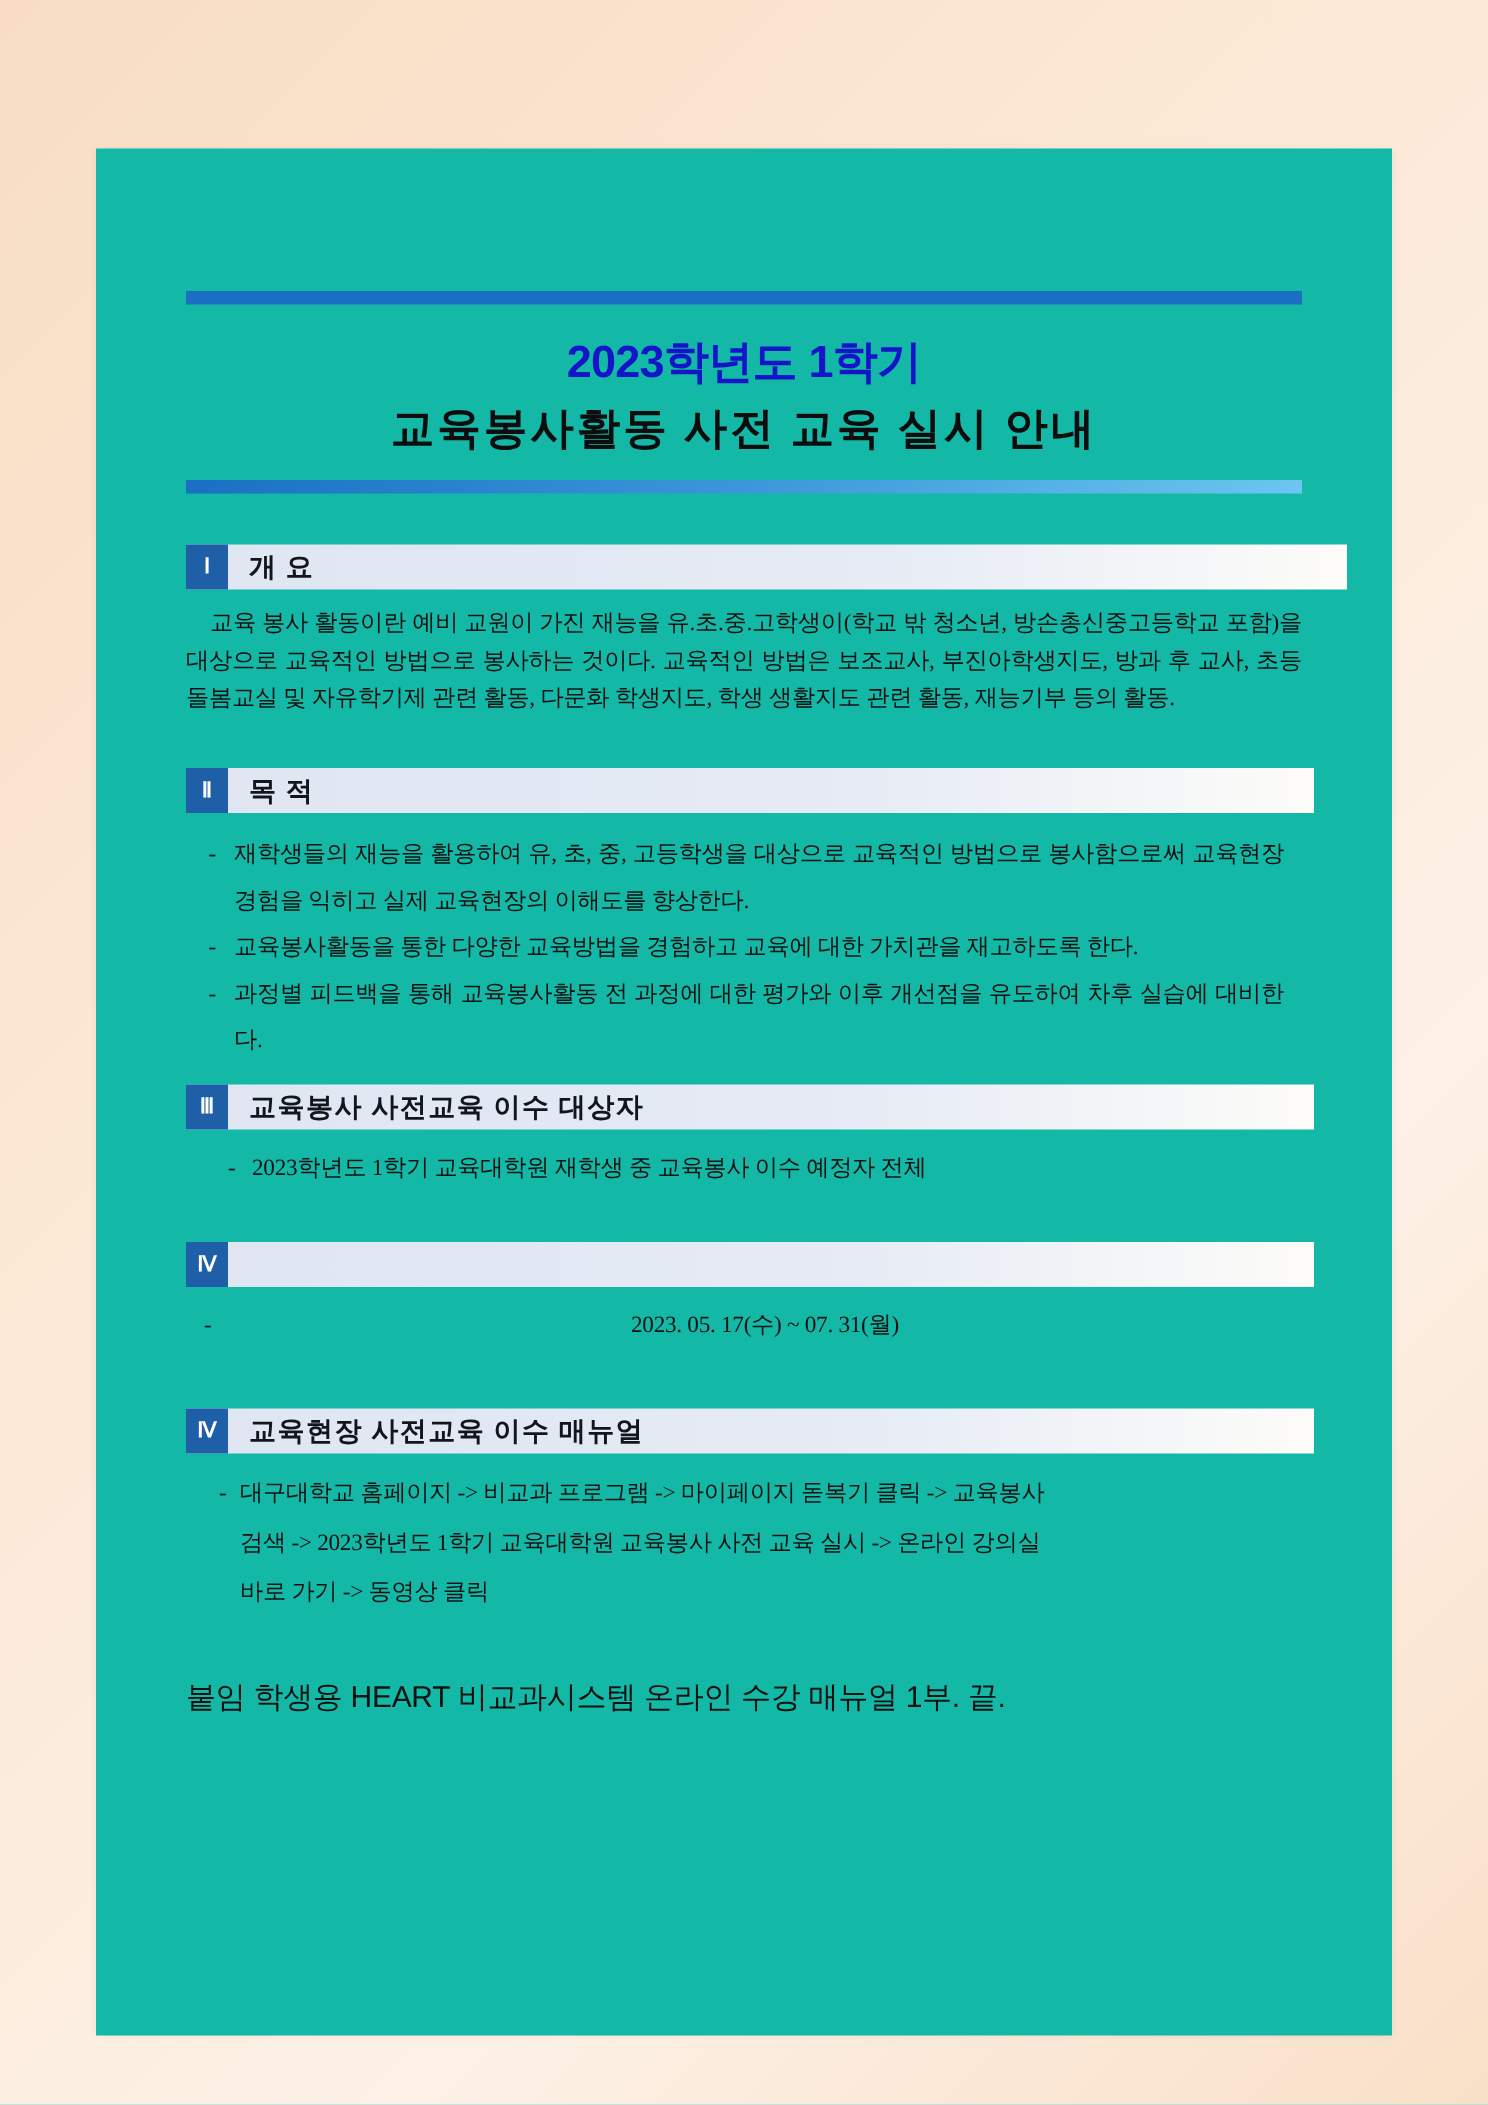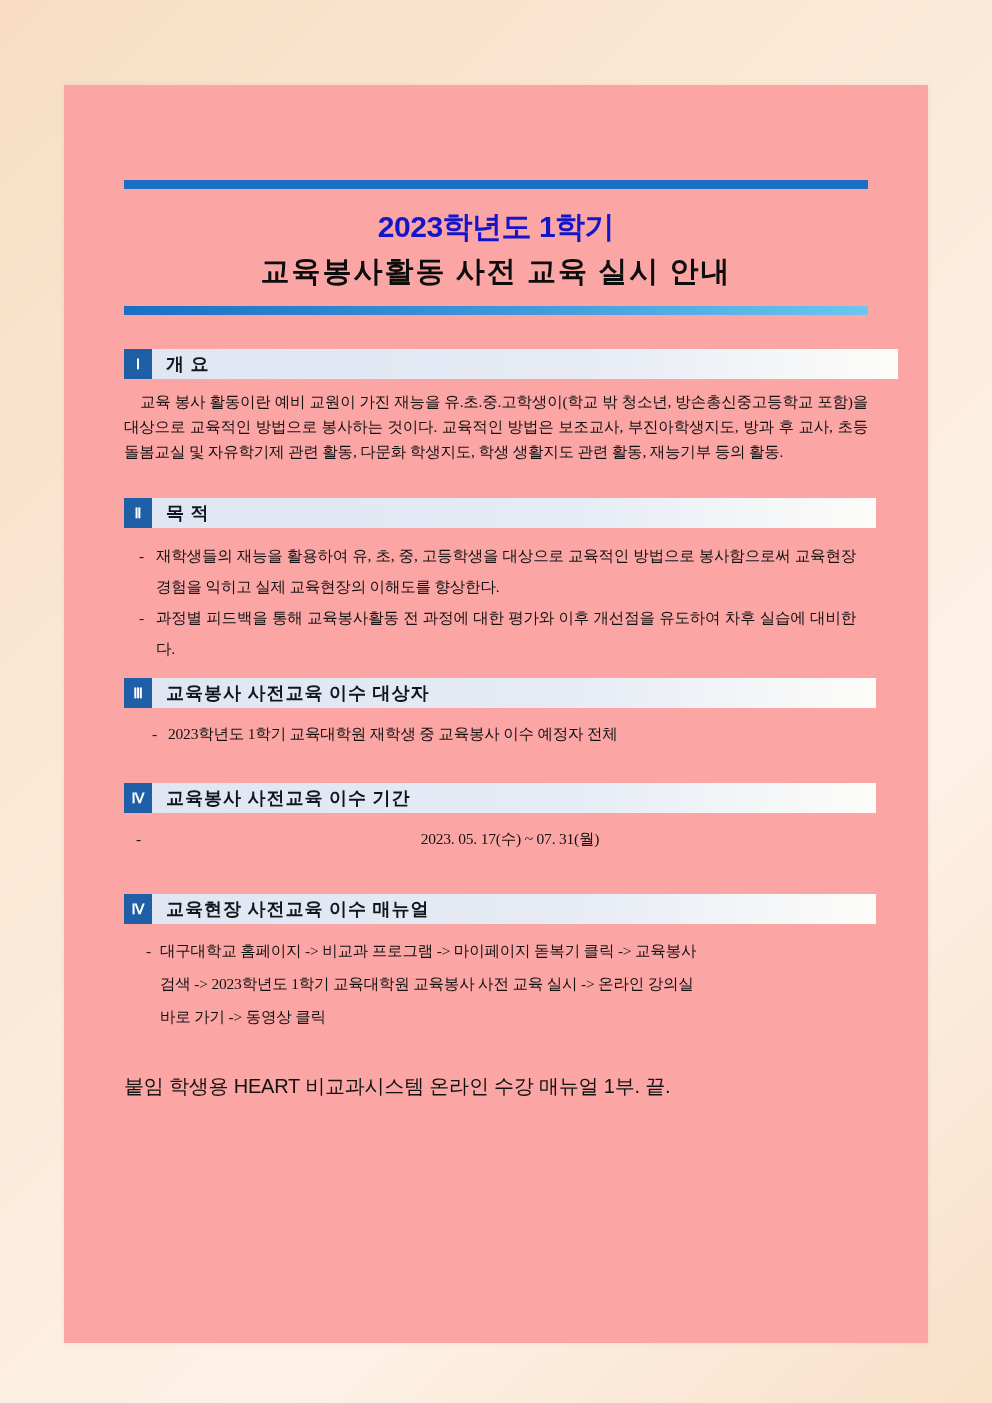--- a/index.html
+++ b/index.html
@@ -9,24 +9,24 @@
   body {
     width: 992px;
     height: 1403px;
     background: linear-gradient(135deg, #f8ddc4 0%, #fbe8d5 35%, #fdf1e6 70%, #f9e0c8 100%);
     font-family: "Liberation Sans", sans-serif;
     overflow: hidden;
   }
   .page {
     position: absolute;
     left: 64px;
-    top: 85px;
+    top: 99px;
     width: 864px;
     height: 1258px;
-    background: #fca5a5;
+    background: #14b8a6;
     box-shadow: 0 0 6px rgba(0,0,0,0.06);
   }
   .inner {
     position: absolute;
     left: 60px;
     top: 95px;
     width: 744px;
   }
   
   .title-rule-top {
@@ -180,34 +180,34 @@
       <div class="lbl">개 요</div>
     </div>
     <div class="para">교육 봉사 활동이란 예비 교원이 가진 재능을 유.초.중.고학생이(학교 밖 청소년, 방손총신중고등학교 포함)을 대상으로 교육적인 방법으로 봉사하는 것이다. 교육적인 방법은 보조교사, 부진아학생지도, 방과 후 교사, 초등돌봄교실 및 자유학기제 관련 활동, 다문화 학생지도, 학생 생활지도 관련 활동, 재능기부 등의 활동.</div>
 
     <div class="sec" style="width:752px;">
       <div class="num">Ⅱ</div>
       <div class="lbl">목 적</div>
     </div>
     <ul class="dash">
       <li>재학생들의 재능을 활용하여 유, 초, 중, 고등학생을 대상으로 교육적인 방법으로 봉사함으로써 교육현장 경험을 익히고 실제 교육현장의 이해도를 향상한다.</li>
+      <li>교육봉사활동을 통한 다양한 교육방법을 경험하고 교육에 대한 가치관을 재고하도록 한다.</li>
       <li>과정별 피드백을 통해 교육봉사활동 전 과정에 대한 평가와 이후 개선점을 유도하여 차후 실습에 대비한다.</li>
     </ul>
 
     <div class="sec" style="width:752px; margin-top:14px;">
       <div class="num">Ⅲ</div>
       <div class="lbl">교육봉사 사전교육 이수 대상자</div>
     </div>
     <div class="indent-block">
       <div class="dash-line">2023학년도 1학기 교육대학원 재학생 중 교육봉사 이수 예정자 전체</div>
     </div>
 
     <div class="sec" style="width:752px;">
       <div class="num">Ⅳ</div>
-      <div class="lbl">교육봉사 사전교육 이수 기간</div>
     </div>
     <div class="indent-block" style="padding-left:12px;text-align:center;">
       <div class="dash-line">2023. 05. 17(수) ~ 07. 31(월)</div>
     </div>
 
     <div class="sec" style="width:752px; margin-top:40px;">
       <div class="num">Ⅳ</div>
       <div class="lbl">교육현장 사전교육 이수 매뉴얼</div>
     </div>
     <div class="manual">

